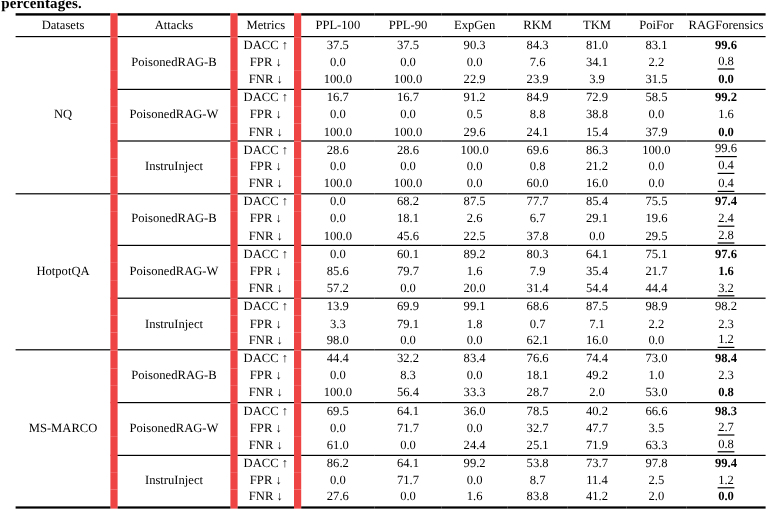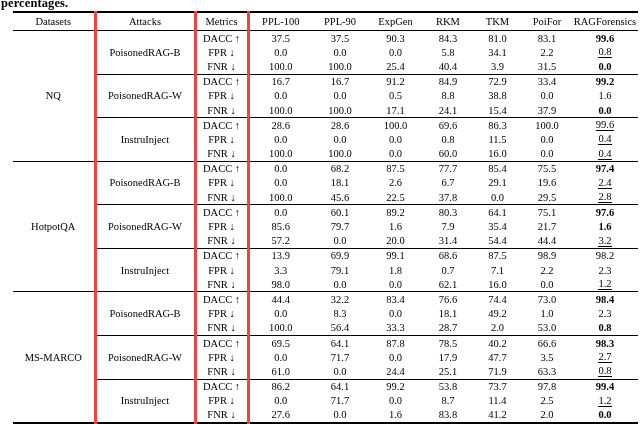--- a/index.html
+++ b/index.html
@@ -31,21 +31,21 @@
   table.results th, table.results td {
     padding: 0;
     text-align: center;
     vertical-align: middle;
     font-weight: normal;
     white-space: nowrap;
     overflow: hidden;
   }
   table.results thead th { height: 17px; border-bottom: 1px solid #000; }
   table.results tbody td { height: 14.2px; }
-  .vline { border-right: 3px solid #ef4444; }
+  .vline { border-right: 6px solid #ef4444; }
   tr.dataset-start td { border-top: 1px solid #000; }
   tr.attack-start td { border-top: 1px solid #000; }
   .b { font-weight: bold; }
   .u { display: inline-block; border-bottom: 1px solid #000; line-height: 1.05; }
 </style>
 </head>
 <body>
 
 <div class="page">
   <div class="caption">percentages.</div>
@@ -88,61 +88,61 @@
           <td>84.3</td>
           <td>81.0</td>
           <td>83.1</td>
           <td><span class="b">99.6</span></td>
         </tr>
         <tr>
           <td class="vline">FPR ↓</td>
           <td>0.0</td>
           <td>0.0</td>
           <td>0.0</td>
-          <td>5.8</td>
+          <td>7.6</td>
           <td>34.1</td>
           <td>2.2</td>
           <td><span class="u">0.8</span></td>
         </tr>
         <tr>
           <td class="vline">FNR ↓</td>
           <td>100.0</td>
           <td>100.0</td>
-          <td>25.4</td>
-          <td>40.4</td>
+          <td>22.9</td>
+          <td>23.9</td>
           <td>3.9</td>
           <td>31.5</td>
           <td><span class="b">0.0</span></td>
         </tr>
         <tr class="attack-start">
           <td rowspan="3" class="vline">PoisonedRAG-W</td>
           <td class="vline">DACC ↑</td>
           <td>16.7</td>
           <td>16.7</td>
           <td>91.2</td>
           <td>84.9</td>
           <td>72.9</td>
-          <td>33.4</td>
+          <td>58.5</td>
           <td><span class="b">99.2</span></td>
         </tr>
         <tr>
           <td class="vline">FPR ↓</td>
           <td>0.0</td>
           <td>0.0</td>
           <td>0.5</td>
           <td>8.8</td>
           <td>38.8</td>
           <td>0.0</td>
           <td><span>1.6</span></td>
         </tr>
         <tr>
           <td class="vline">FNR ↓</td>
           <td>100.0</td>
           <td>100.0</td>
-          <td>17.1</td>
+          <td>29.6</td>
           <td>24.1</td>
           <td>15.4</td>
           <td>37.9</td>
           <td><span class="b">0.0</span></td>
         </tr>
         <tr class="attack-start">
           <td rowspan="3" class="vline">InstruInject</td>
           <td class="vline">DACC ↑</td>
           <td>28.6</td>
           <td>28.6</td>
@@ -151,21 +151,21 @@
           <td>86.3</td>
           <td>100.0</td>
           <td><span class="u">99.6</span></td>
         </tr>
         <tr>
           <td class="vline">FPR ↓</td>
           <td>0.0</td>
           <td>0.0</td>
           <td>0.0</td>
           <td>0.8</td>
-          <td>11.5</td>
+          <td>21.2</td>
           <td>0.0</td>
           <td><span class="u">0.4</span></td>
         </tr>
         <tr>
           <td class="vline">FNR ↓</td>
           <td>100.0</td>
           <td>100.0</td>
           <td>0.0</td>
           <td>60.0</td>
           <td>16.0</td>
@@ -296,32 +296,32 @@
           <td>28.7</td>
           <td>2.0</td>
           <td>53.0</td>
           <td><span class="b">0.8</span></td>
         </tr>
         <tr class="attack-start">
           <td rowspan="3" class="vline">PoisonedRAG-W</td>
           <td class="vline">DACC ↑</td>
           <td>69.5</td>
           <td>64.1</td>
-          <td>87.8</td>
+          <td>36.0</td>
           <td>78.5</td>
           <td>40.2</td>
           <td>66.6</td>
           <td><span class="b">98.3</span></td>
         </tr>
         <tr>
           <td class="vline">FPR ↓</td>
           <td>0.0</td>
           <td>71.7</td>
           <td>0.0</td>
-          <td>17.9</td>
+          <td>32.7</td>
           <td>47.7</td>
           <td>3.5</td>
           <td><span class="u">2.7</span></td>
         </tr>
         <tr>
           <td class="vline">FNR ↓</td>
           <td>61.0</td>
           <td>0.0</td>
           <td>24.4</td>
           <td>25.1</td>

